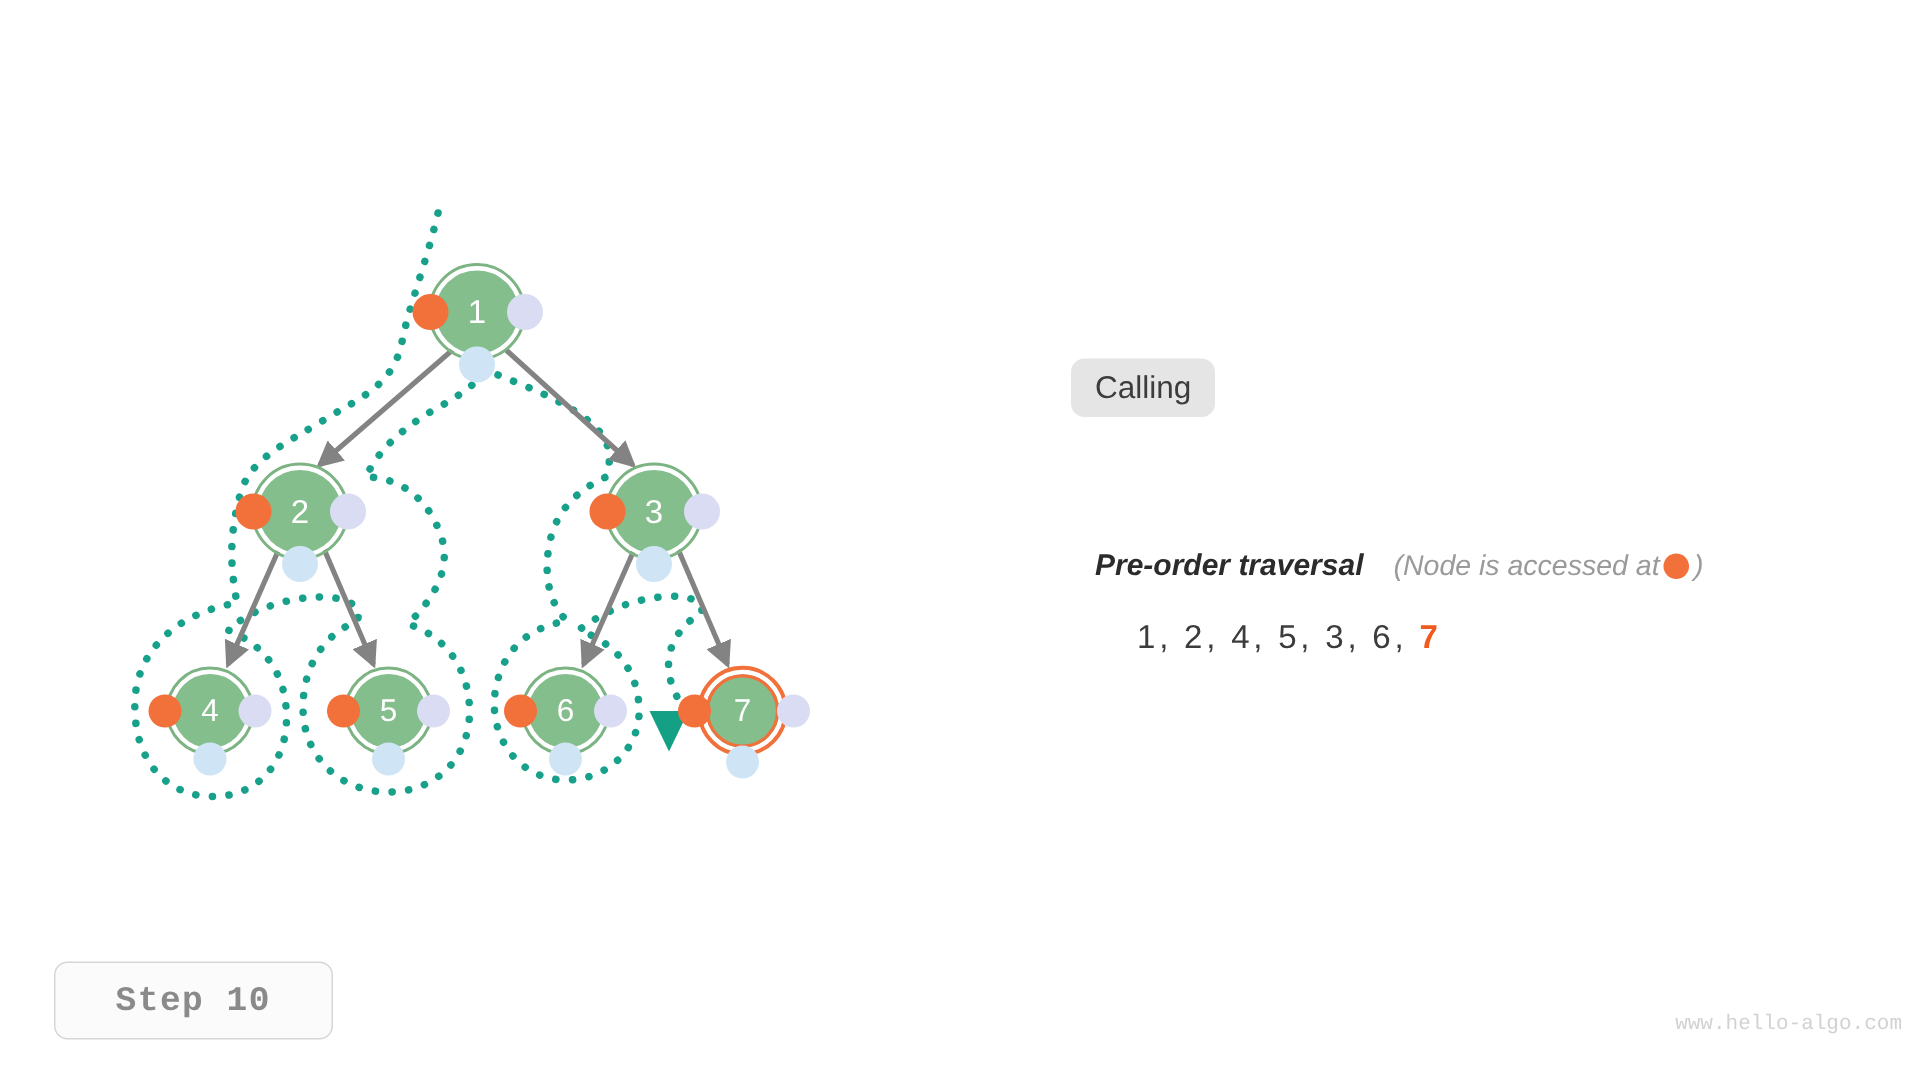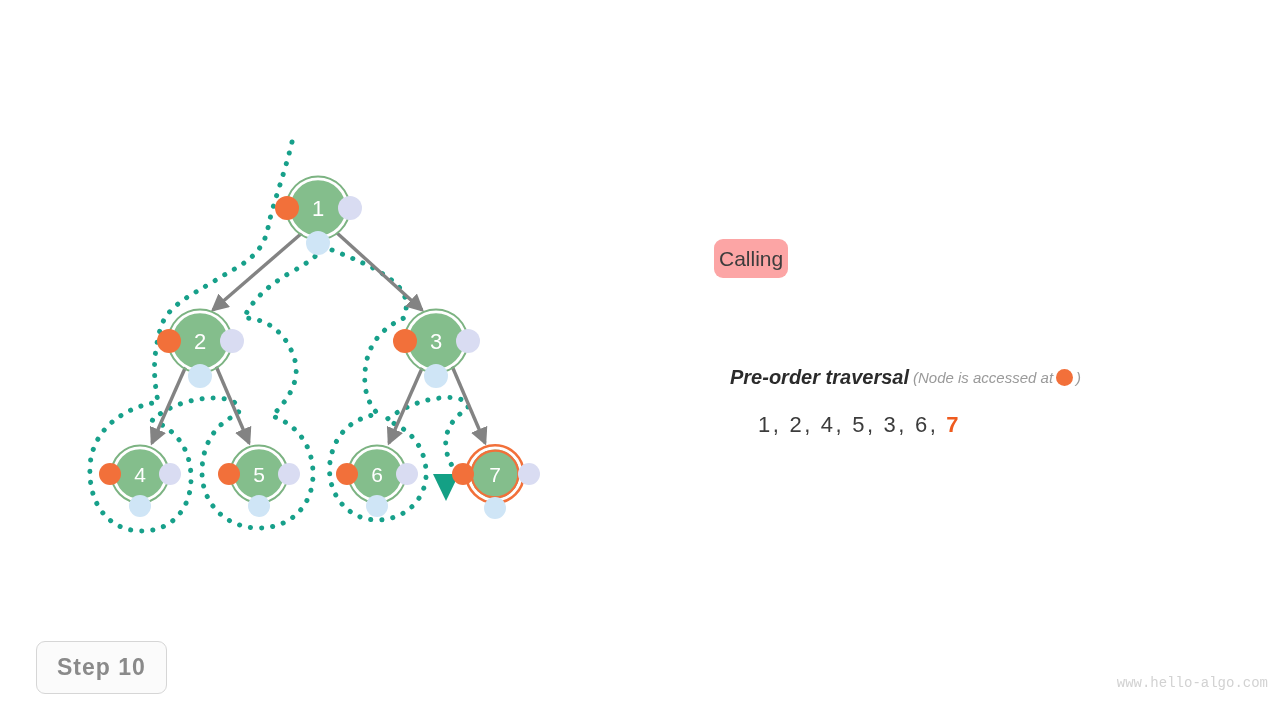--- a/index.html
+++ b/index.html
@@ -10,49 +10,49 @@
   }
   #stage{position:absolute;inset:0;}
 
   
   #tree-svg{position:absolute;left:0;top:0;width:1280px;height:720px;}
 
   
   .panel{position:absolute;left:714px;top:232px;width:540px;}
   .legend-row{display:flex;align-items:center;height:52px;}
   .badge-calling{
-    display:inline-block;background:#fca5a5;color:#3c3c3c;
-    font-size:21px;border-radius:9px;padding:9px 5px;line-height:1;
+    display:inline-block;background:#e5e5e5;color:#3c3c3c;
+    font-size:21px;border-radius:9px;padding:9px 16px;line-height:1;
   }
   .legend-returning{
     font-size:21px;color:#3c3c3c;line-height:1;padding:9px 16px 9px 16px;
   }
   .trav-head{
     position:absolute;left:730px;top:366px;
     display:flex;align-items:center;white-space:nowrap;font-style:italic;
   }
   .trav-title{font-size:20px;font-weight:bold;color:#2b2b2b;}
-  .trav-note{font-size:15px;color:#9a9a9a;margin-left:4px;}
+  .trav-note{font-size:19px;color:#9a9a9a;margin-left:20px;}
   .dot-inline{
     display:inline-block;width:17px;height:17px;border-radius:50%;
     background:#f2703a;vertical-align:-3px;margin:0 3px;
   }
   .seq{
     position:absolute;left:758px;top:412px;
     font-size:22px;color:#3c3c3c;letter-spacing:0.5px;white-space:nowrap;
   }
   .seq span.num{margin-right:2px;}
   .seq span.sep{margin-right:10px;}
   .seq span.cur{color:#ef5b1e;font-weight:bold;}
 
   
   .step-badge{
     position:absolute;left:36px;top:641px;
     border:1px solid #d6d6d6;border-radius:9px;background:#fbfbfb;
-    padding:12px 20px;font-family:Liberation Sans, sans-serif;
+    padding:12px 40px;font-family:Liberation Mono, monospace;
     font-size:23px;font-weight:bold;color:#8a8a8a;letter-spacing:1px;
   }
   
   .watermark{
     position:absolute;right:12px;top:675px;
     font-family:"Liberation Mono",monospace;font-size:14px;color:#d2d2d2;
   }
 </style>
 </head>
 <body>

